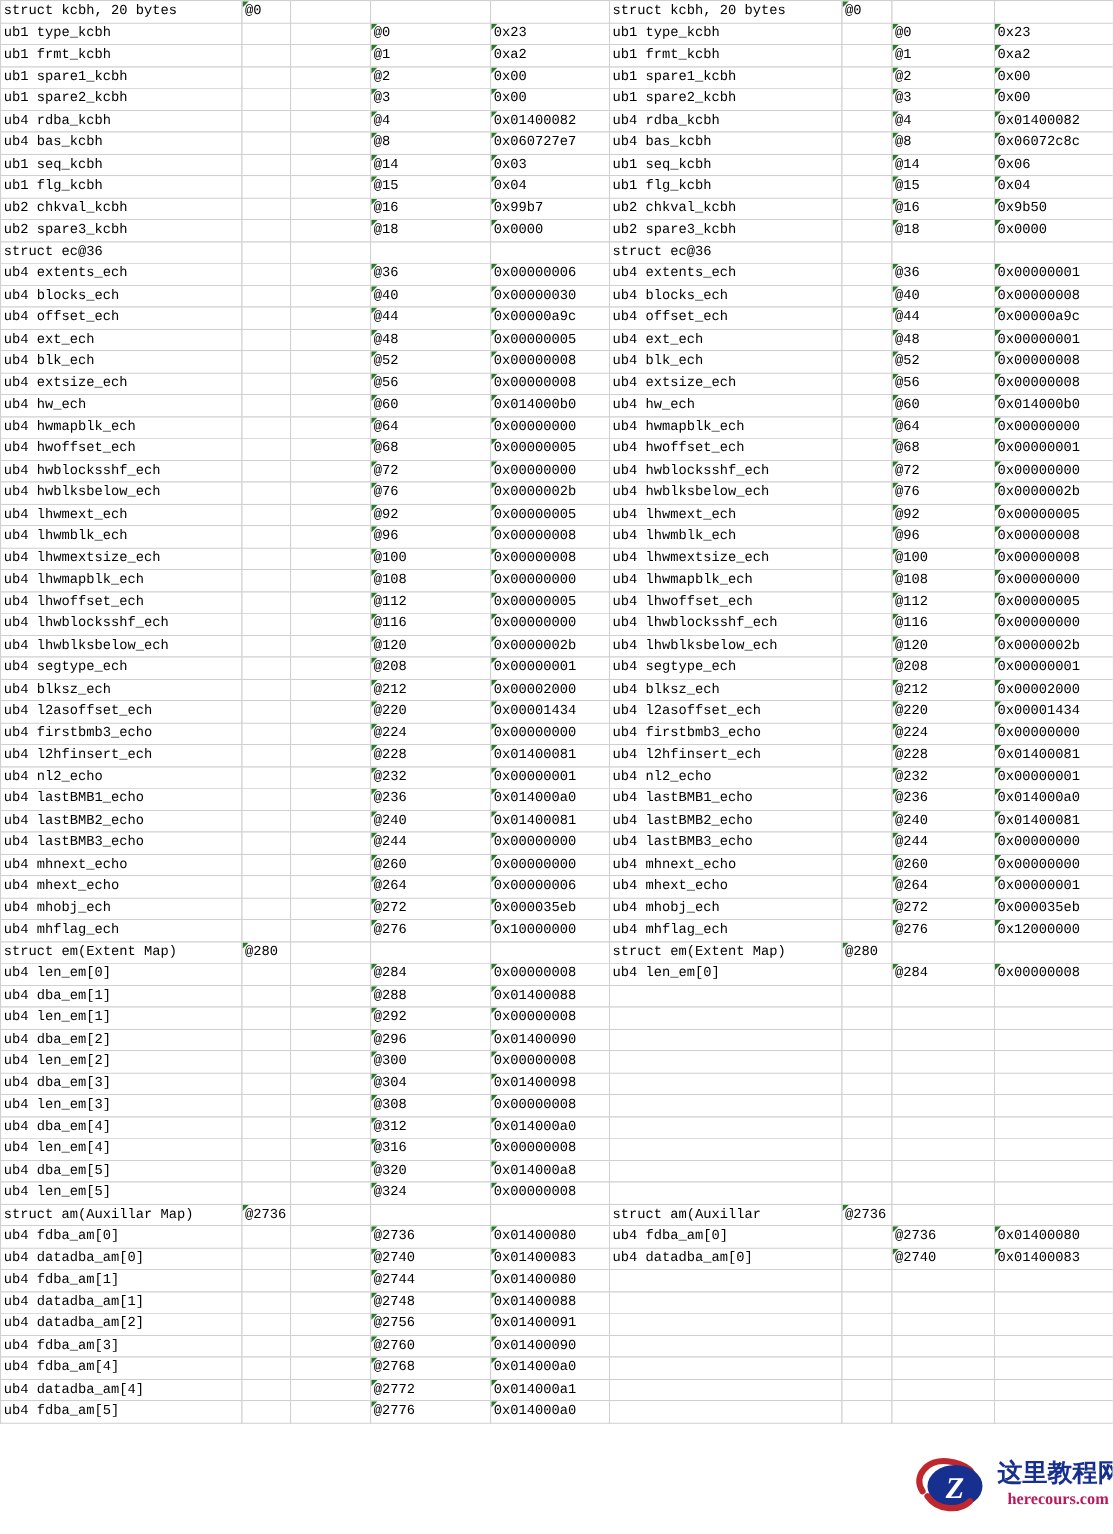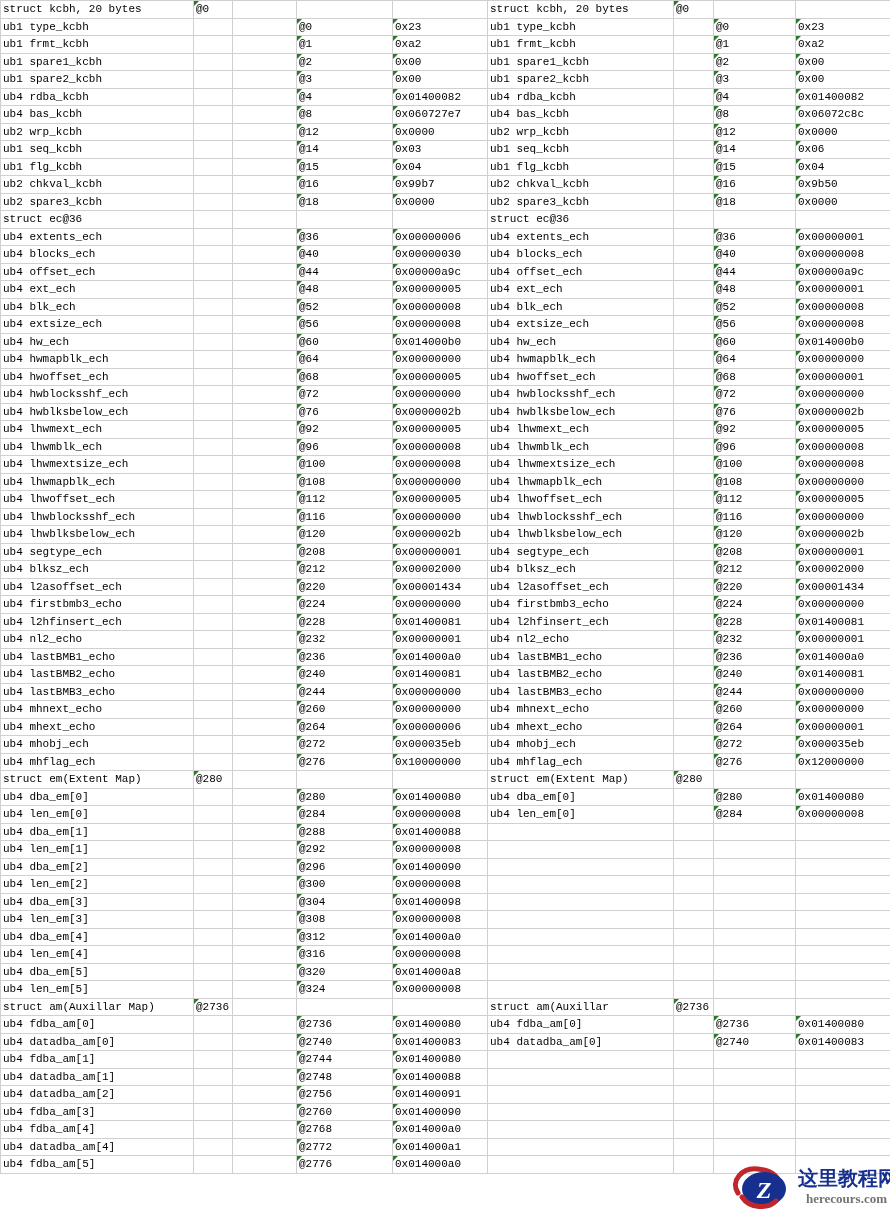--- a/index.html
+++ b/index.html
@@ -80,21 +80,21 @@
     color: #17308f;
     letter-spacing: 0px;
     white-space: nowrap;
   }
   #watermark .wm-text-en {
     position: absolute;
     left: 78px; top: 28px;
     font-family: "Liberation Serif", serif;
     font-size: 13px;
     font-weight: bold;
-    color: #737373;
+    color: #be185d;
     white-space: nowrap;
   }
 </style>
 </head>
 <body>
 
 <table id="sheet">
   <colgroup>
     <col class="c-lname">
       <col class="c-lpad">
@@ -178,31 +178,20 @@
         <td class=" black"></td>
         <td class=" black"></td>
         <td class=" mark red">@8</td>
         <td class=" mark red">0x060727e7</td>
         <td class="indent red">ub4 bas_kcbh</td>
         <td class=" black"></td>
         <td class=" mark red">@8</td>
         <td class=" mark red">0x06072c8c</td>
       </tr>
       <tr>
-        <td class="indent black">ub2 wrp_kcbh</td>
-        <td class=" black"></td>
-        <td class=" black"></td>
-        <td class=" mark black">@12</td>
-        <td class=" mark black">0x0000</td>
-        <td class="indent black">ub2 wrp_kcbh</td>
-        <td class=" black"></td>
-        <td class=" mark black">@12</td>
-        <td class=" mark black">0x0000</td>
-      </tr>
-      <tr>
         <td class="indent red">ub1 seq_kcbh</td>
         <td class=" black"></td>
         <td class=" black"></td>
         <td class=" mark red">@14</td>
         <td class=" mark red">0x03</td>
         <td class="indent red">ub1 seq_kcbh</td>
         <td class=" black"></td>
         <td class=" mark red">@14</td>
         <td class=" mark red">0x06</td>
       </tr>
@@ -594,31 +583,20 @@
       <tr>
         <td class="structhdr black">struct em(Extent Map)</td>
         <td class=" mark black">@280</td>
         <td class=" black"></td>
         <td class=" black"></td>
         <td class=" black"></td>
         <td class="structhdr black">struct em(Extent Map)</td>
         <td class=" mark black">@280</td>
         <td class=" black"></td>
         <td class=" black"></td>
-      </tr>
-      <tr>
-        <td class="indent black">ub4 dba_em[0]</td>
-        <td class=" black"></td>
-        <td class=" black"></td>
-        <td class=" mark black">@280</td>
-        <td class=" mark black">0x01400080</td>
-        <td class="indent black">ub4 dba_em[0]</td>
-        <td class=" black"></td>
-        <td class=" mark black">@280</td>
-        <td class=" mark black">0x01400080</td>
       </tr>
       <tr>
         <td class="indent black">ub4 len_em[0]</td>
         <td class=" black"></td>
         <td class=" black"></td>
         <td class=" mark black">@284</td>
         <td class=" mark black">0x00000008</td>
         <td class="indent black">ub4 len_em[0]</td>
         <td class=" black"></td>
         <td class=" mark black">@284</td>

